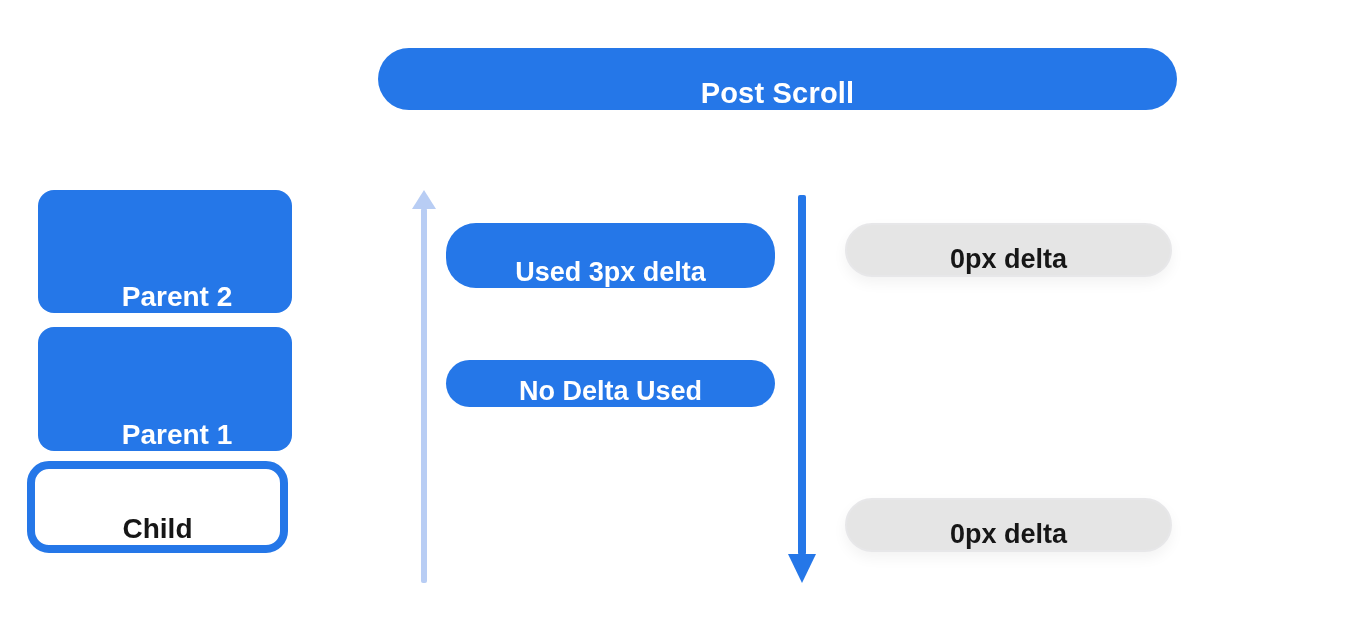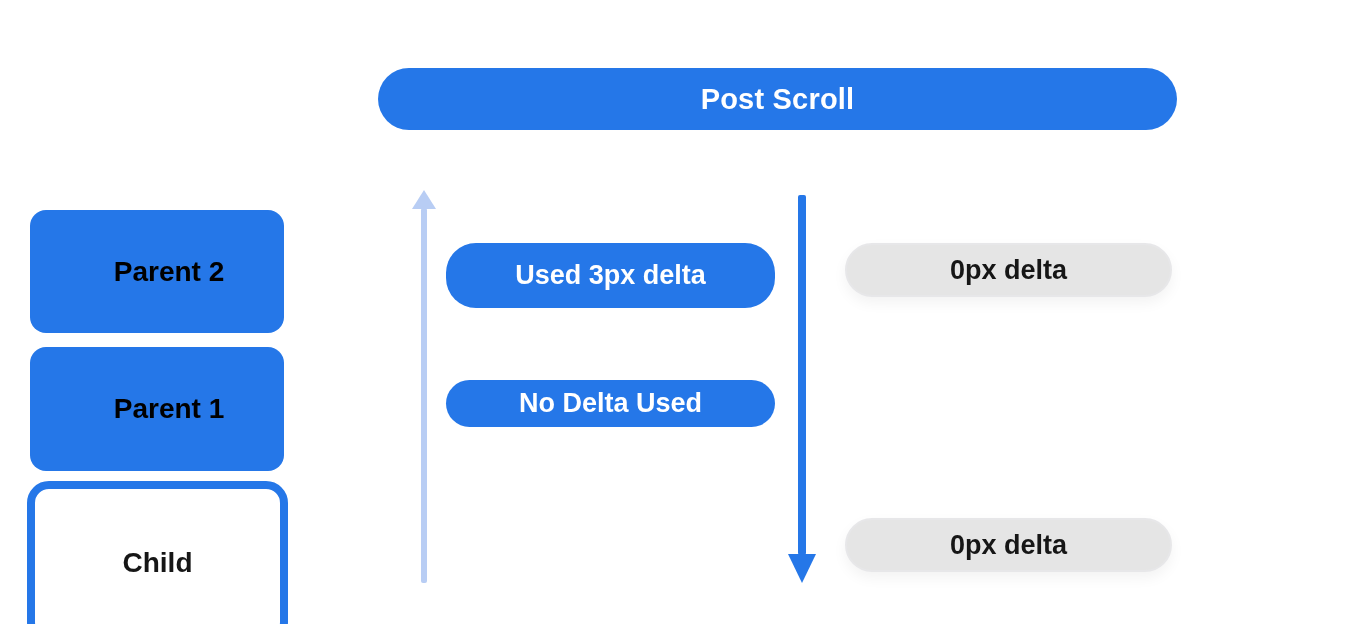--- a/index.html
+++ b/index.html
@@ -11,39 +11,39 @@
   *{ box-sizing:border-box; margin:0; padding:0; }
   html,body{ background:#ffffff; }
   .canvas{
     position:relative;
     width:1346px;
     height:624px;
     background:#ffffff;
     font-family:"Liberation Sans", sans-serif;
     overflow:hidden;
   }
-  .abs{ position:absolute; display:flex; align-items:center; justify-content:center;margin-top:20px; }
+  .abs{ position:absolute; display:flex; align-items:flex-end; justify-content:center; }
 
   
   .post-scroll{
     left:378px; top:48px; width:799px; height:62px;
     background:var(--blue); border-radius:31px;
     color:#ffffff; font-weight:700; font-size:29px; letter-spacing:0.2px;
   }
 
   
   .node-blue{
-    left:30px; width:254px; height:123px;
+    left:38px; width:254px; height:123px;
     background:var(--blue); border-radius:16px;
-    color:#000000; font-weight:700; font-size:28px;padding-left:24px;
+    color:#ffffff; font-weight:700; font-size:28px;padding-left:24px;
   }
   .parent2{ top:190px; }
   .parent1{ top:327px; height:124px; }
   .child{
-    left:27px; top:461px; width:261px; height:163px;
+    left:27px; top:461px; width:261px; height:92px;
     background:#ffffff; border:8px solid var(--blue); border-radius:22px;
     color:var(--dark-text); font-weight:700; font-size:28px;
   }
 
   
   .arrow-up-shaft{
     position:absolute; left:421px; top:208px; width:6px; height:375px;
     background:var(--light-blue); border-radius:2px;
   }
   .arrow-up-shaft::before{

